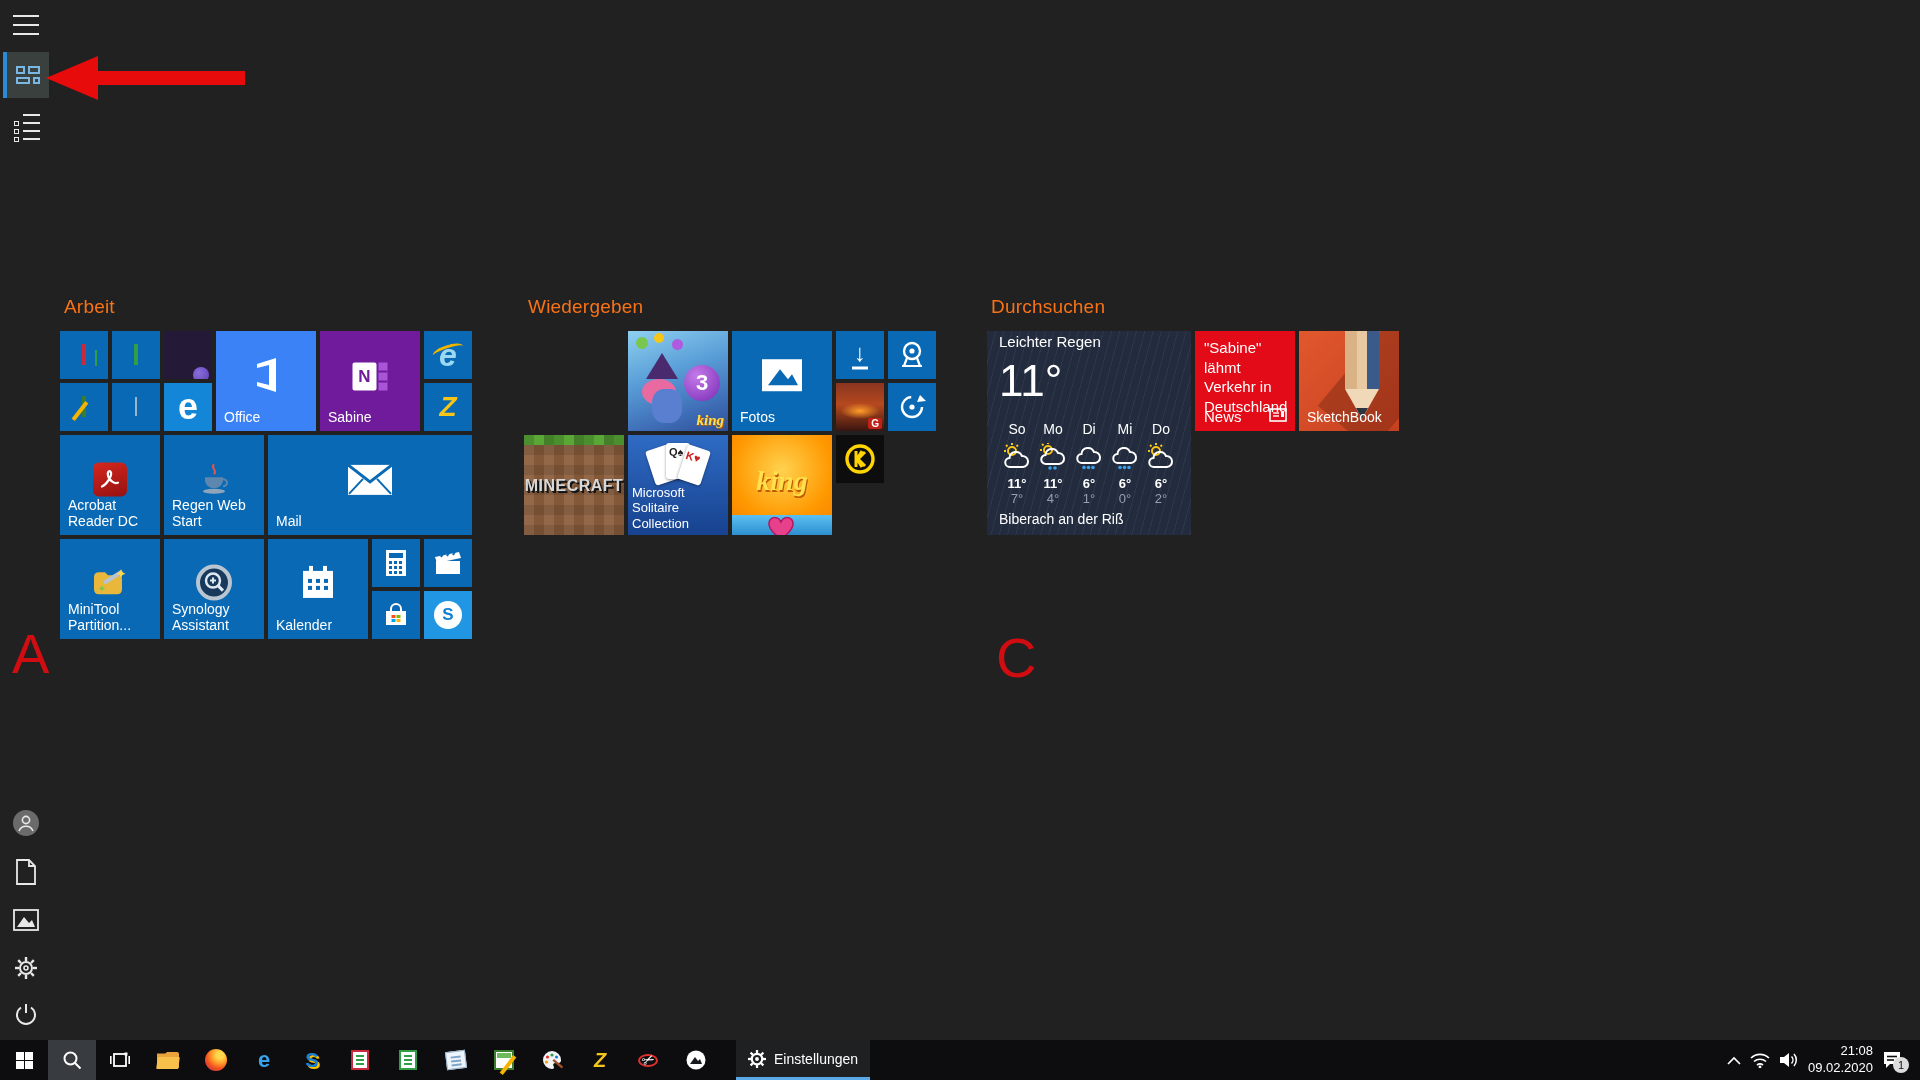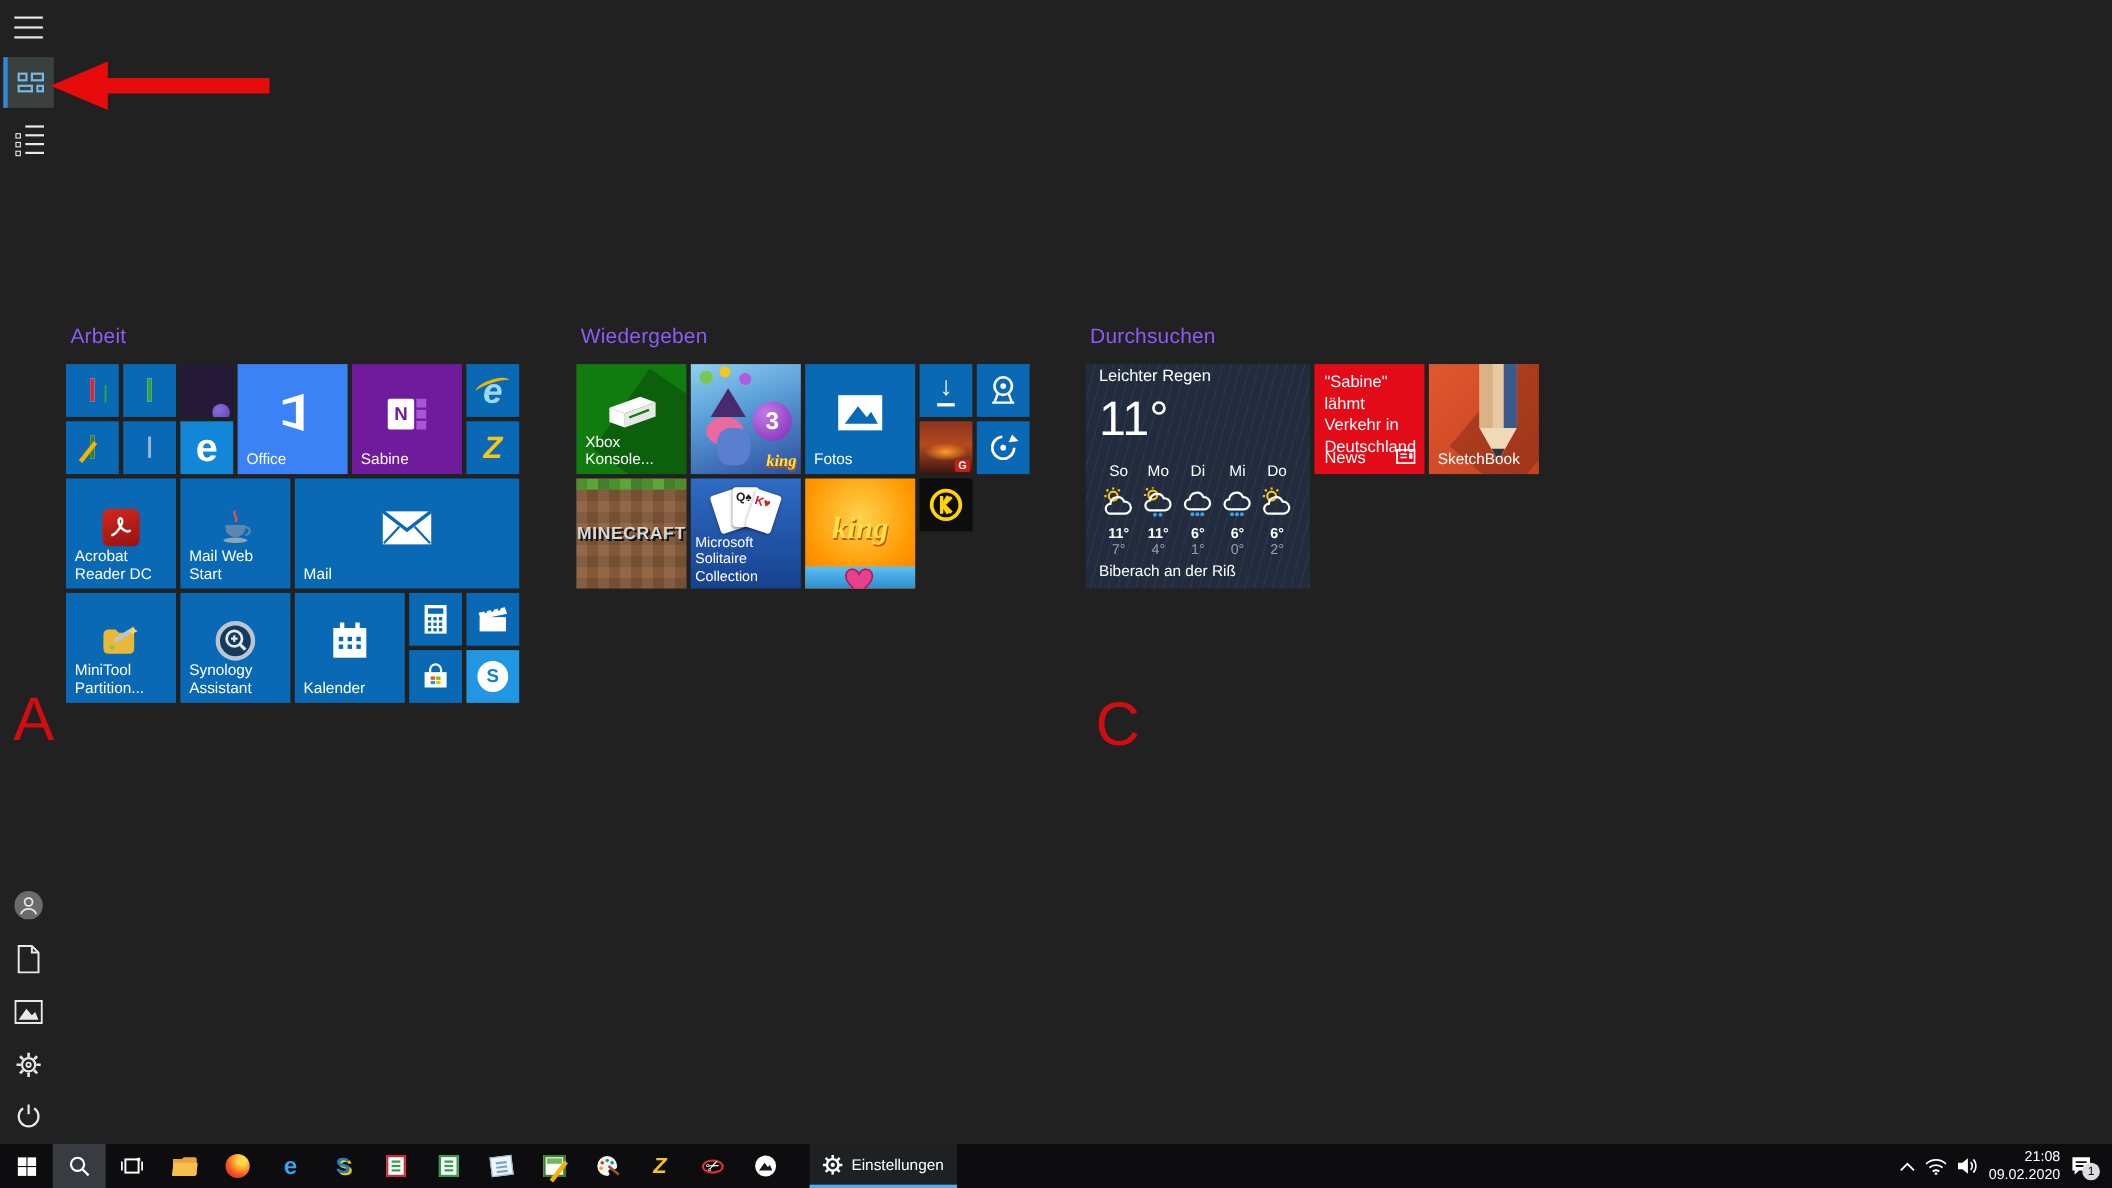--- a/index.html
+++ b/index.html
@@ -21,21 +21,21 @@
   .allapps .row{display:flex;align-items:center;height:6px;margin-bottom:2px}
   .allapps .sq{width:5px;height:5px;border:1.5px solid #e8e8e8;margin-right:4px}
   .allapps .ln{height:2px;background:#e8e8e8;flex:1}
   .allapps .ln.short{margin-left:9px}
 
   
   .red-letter{color:#d20d12;font-size:56px;font-weight:400;line-height:1;z-index:60}
   #arrow{z-index:70}
 
   
-  .gtitle{position:absolute;top:296px;font-size:19px;color:#8b5cf6;letter-spacing:.2px}
+  .gtitle{position:absolute;top:296px;font-size:19px;color:#f97316;letter-spacing:.2px}
   .grp{position:absolute;top:331px;display:grid;grid-template-columns:repeat(8,48px);grid-auto-rows:48px;gap:4px}
   .tile{position:relative;background:#0969b4;overflow:hidden;cursor:pointer}
   .tl{position:absolute;left:8px;bottom:5px;right:5px;font-size:14px;line-height:1.18;color:#fff}
   .tl.center{left:4px;right:4px;text-align:left;bottom:4px;font-size:13px}
   .cic{position:absolute;left:50%;top:50%;transform:translate(-50%,-50%)}
   .cic.hi{transform:translate(-50%,-66%)}
 
   
   .t-office{background:#3b82f6}.t-onenote{background:#6f1b9c}
   .t-ffx{background:#241a38}.t-edge{background:#1486d8}
@@ -209,21 +209,21 @@
       </span>
     <span class="tl">Acrobat Reader DC</span>
   </div>
   <div class="tile" style="grid-area:3/3/span 2/span 2">
     <svg class="cic hi" width="36" height="36" viewBox="0 0 36 36">
       <path d="M18 3 c-4 4 4 6 0 10" fill="none" stroke="#e2574c" stroke-width="2"></path>
       <path d="M9 16 h18 v3 a9 8 0 0 1 -18 0 z" fill="#5e87b0"></path>
       <path d="M27 18 a4 3.5 0 1 1 0 7" fill="none" stroke="#5e87b0" stroke-width="2"></path>
       <ellipse cx="18" cy="30" rx="11" ry="2.5" fill="#8fa6ba"></ellipse>
     </svg>
-    <span class="tl">Mail Web Start</span>
+    <span class="tl">Regen Web Start</span>
   </div>
   <div class="tile" style="grid-area:3/5/span 2/span 4">
     <svg class="cic hi" width="46" height="32" viewBox="0 0 46 32">
       <rect x="1" y="1" width="44" height="30" fill="#fff"></rect>
       <path d="M1 1 L23 18 L45 1" fill="none" stroke="#0969b4" stroke-width="3"></path>
       <path d="M2 30 L16 15 M44 30 L30 15" stroke="#0969b4" stroke-width="2"></path>
     </svg>
     <span class="tl">Mail</span>
   </div>
 
@@ -300,30 +300,20 @@
     </svg>
   </div>
   <div class="tile t-skype" style="grid-area:6/8">
     <span class="cic" style="width:28px;height:28px;border-radius:50%;background:#fff;display:flex;align-items:center;justify-content:center;color:#0f7fd0;font-weight:bold;font-size:17px">
         <span>S</span>
       </span>
   </div>
 </div>
 
 <div class="grp" style="left:524px">
-  <div class="tile t-xbox" style="grid-area:1/1/span 2/span 2">
-    <span class="abs" style="left:30px;top:30px;width:120px;height:90px;background:rgba(0,0,0,.22);transform:rotate(35deg)"></span>
-    <svg class="cic hi" width="56" height="40" viewBox="0 0 56 40">
-      <polygon points="8,16 36,6 50,11 22,21" fill="#fff"></polygon>
-      <polygon points="8,16 22,21 22,34 8,29" fill="#fff"></polygon>
-      <polygon points="22,21 50,11 50,24 22,34" fill="#e8e8e8"></polygon>
-      <line x1="26" y1="25" x2="44" y2="18" stroke="#107c10" stroke-width="2"></line>
-    </svg>
-    <span class="tl">Xbox Konsole...</span>
-  </div>
   <div class="tile t-bubble" style="grid-area:1/3/span 2/span 2">
     <span class="abs" style="left:8px;top:6px;width:12px;height:12px;border-radius:50%;background:#7ac74f"></span>
     <span class="abs" style="left:26px;top:2px;width:10px;height:10px;border-radius:50%;background:#f5c518"></span>
     <span class="abs" style="left:44px;top:8px;width:11px;height:11px;border-radius:50%;background:#b05ae0"></span>
     <span class="abs" style="left:18px;top:22px;width:0;height:0;border-left:16px solid transparent;border-right:16px solid transparent;border-bottom:26px solid #4a2a6e"></span>
     <span class="abs" style="left:14px;top:48px;width:34px;height:26px;border-radius:50%;background:#e86aa0"></span>
     <span class="abs" style="left:24px;top:58px;width:30px;height:34px;border-radius:40%;background:#5a7fd0"></span>
     <span class="abs" style="right:8px;top:34px;width:36px;height:36px;border-radius:50%;background:radial-gradient(circle at 35% 30%,#c37ae8,#7a2bb5);display:flex;align-items:center;justify-content:center;font-weight:bold;font-size:22px;color:#fff">
         <span>3</span>
       </span>

